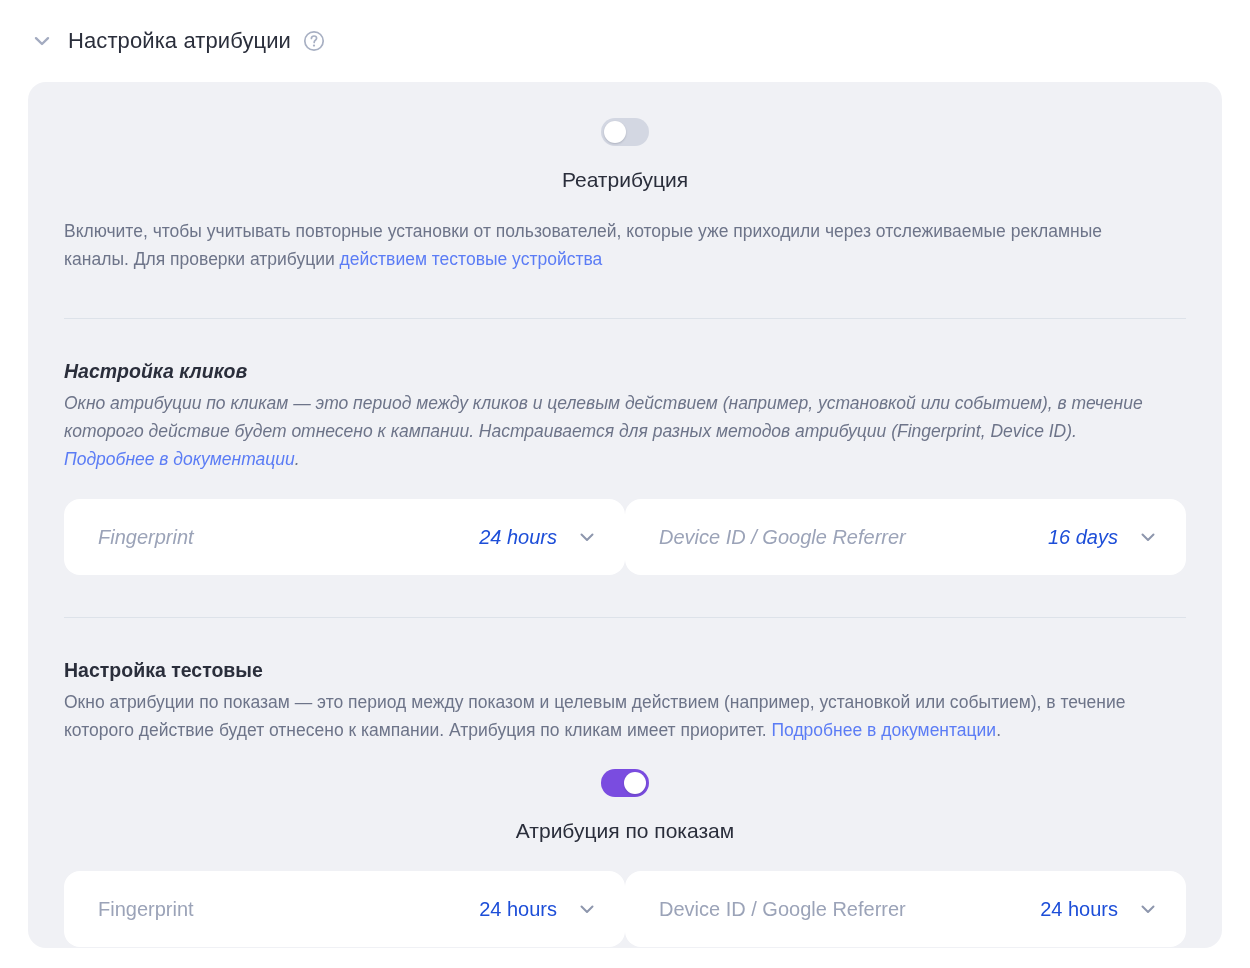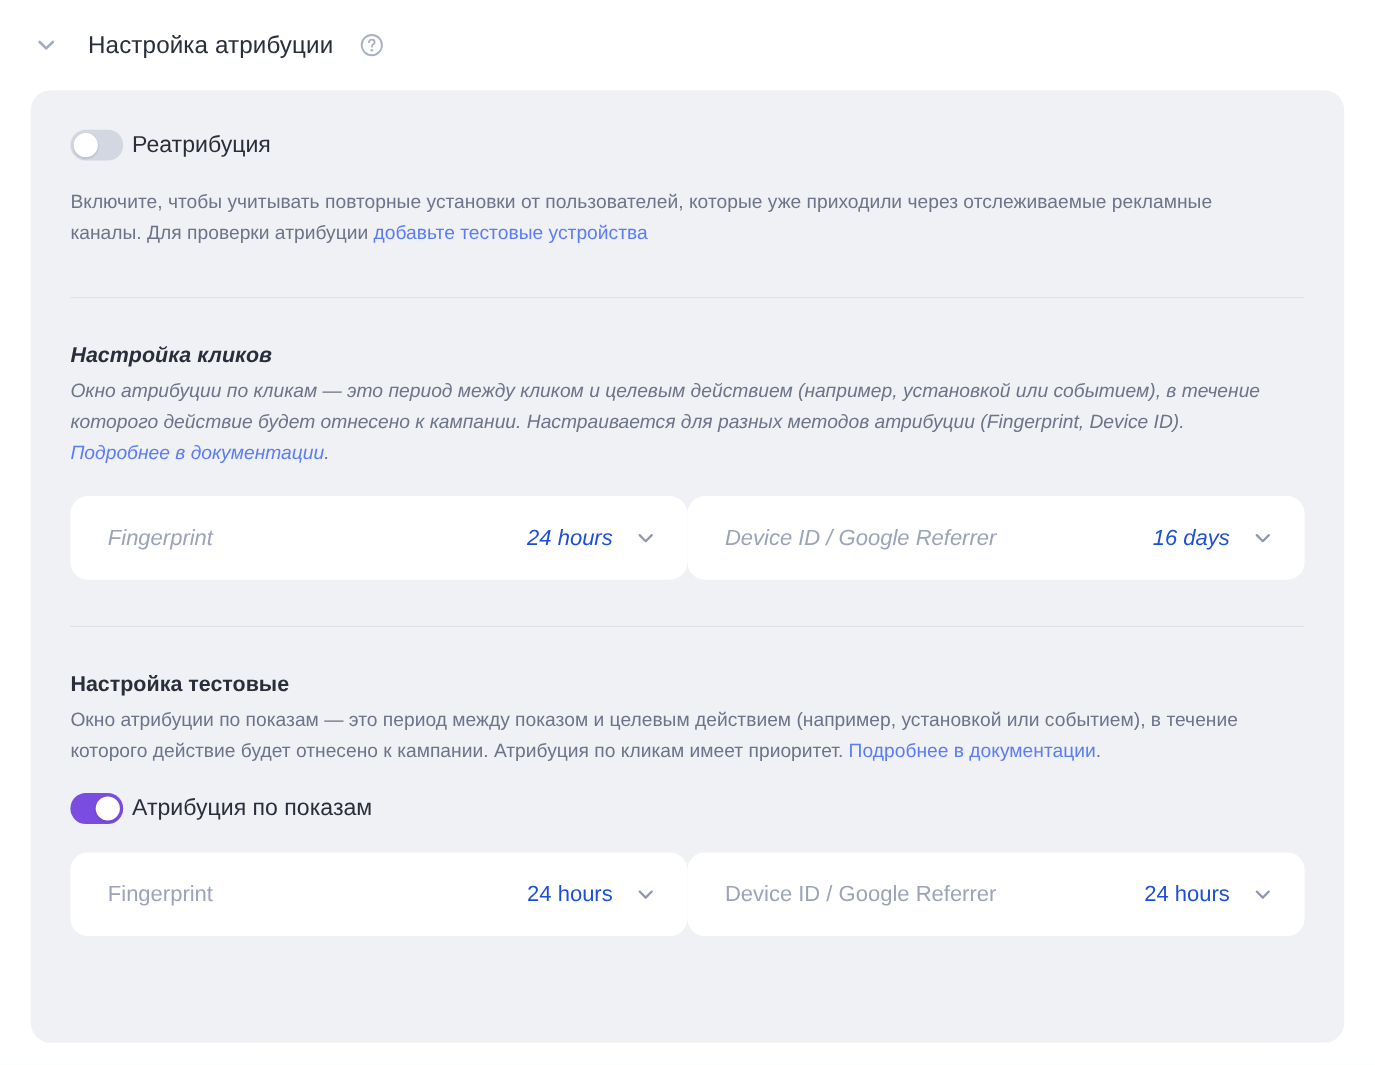--- a/index.html
+++ b/index.html
@@ -13,21 +13,21 @@
     background: #ffffff;
     font-family: "Liberation Sans", "DejaVu Sans", sans-serif;
     color: #2b2f3c;
     overflow: hidden;
   }
 
   
   .section-header {
     display: flex;
     align-items: center;
-    gap: 24px;
+    gap: 12px;
     padding: 24px 0 0 28px;
     height: 34px;
   }
   .collapse-toggle {
     width: 28px;
     height: 28px;
     display: flex;
     align-items: center;
     justify-content: center;
     cursor: pointer;
@@ -61,21 +61,22 @@
     background: #f0f1f5;
     border-radius: 18px;
     box-sizing: border-box;
     padding: 0 36px;
   }
 
   
   .toggle-row {
     display: flex;
     align-items: center;
-    gap: 8px;
+    gap: 20px;
+    flex-direction: column;
   }
   .toggle-row.retribution { padding-top: 36px; }
   .toggle-row.impression  { padding-top: 25px; }
 
   .switch {
     position: relative;
     width: 48px;
     height: 28px;
     border-radius: 14px;
     flex: 0 0 auto;
@@ -199,29 +200,29 @@
 <div class="card">
 
   <div class="toggle-row retribution">
     <div class="switch off">
       <span class="knob"></span>
     </div>
     <div class="toggle-label">Реатрибуция</div>
   </div>
 
   <p class="para retribution-desc">
-    <span>Включите, чтобы учитывать повторные установки от пользователей, которые уже приходили через отслеживаемые рекламные каналы. Для проверки атрибуции </span><a class="link">добавьте тестовые устройства</a>
+    <span>Включите, чтобы учитывать повторные установки от пользователей, которые уже приходили через отслеживаемые рекламные каналы. Для проверки атрибуции </span><a class="link">действием тестовые устройства</a>
   </p>
 
   <hr class="divider first">
 
   <div class="block clicks">
     <h3 class="sub-title">Настройка кликов</h3>
     <p class="para">
-      <span>Окно атрибуции по кликам — это период между кликом и целевым действием (например, установкой или событием), в течение которого действие будет отнесено к кампании. Настраивается для разных методов атрибуции (Fingerprint, Device ID). </span><a class="link">Подробнее в документации</a><span>.</span>
+      <span>Окно атрибуции по кликам — это период между кликов и целевым действием (например, установкой или событием), в течение которого действие будет отнесено к кампании. Настраивается для разных методов атрибуции (Fingerprint, Device ID). </span><a class="link">Подробнее в документации</a><span>.</span>
     </p>
 
     <div class="field-row">
       <div class="select-field">
         <span class="select-label">Fingerprint</span>
         <span class="select-value">24 hours</span>
         <span class="chevron-small">
           <svg width="20" height="20" viewBox="0 0 20 20" aria-hidden="true">
             <path d="M4.5 7.5 L10 13 L15.5 7.5" fill="none" stroke="#8d96ad" stroke-width="2" stroke-linecap="round" stroke-linejoin="round"></path>
           </svg>

